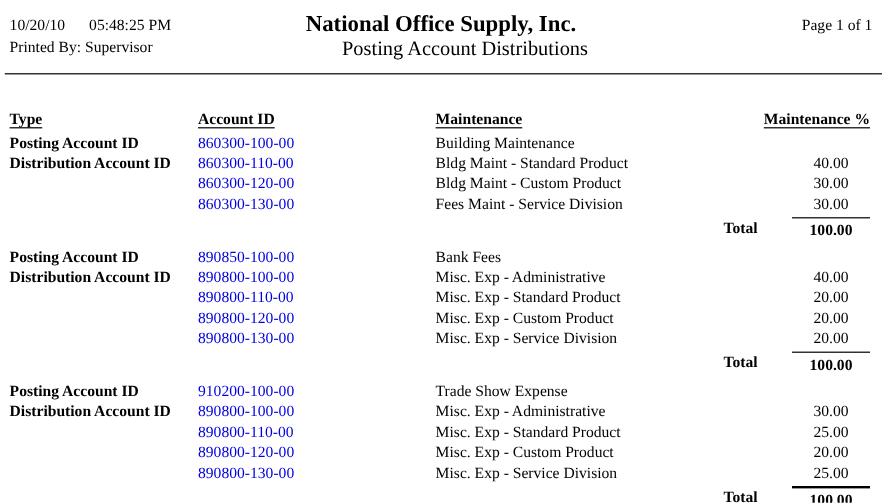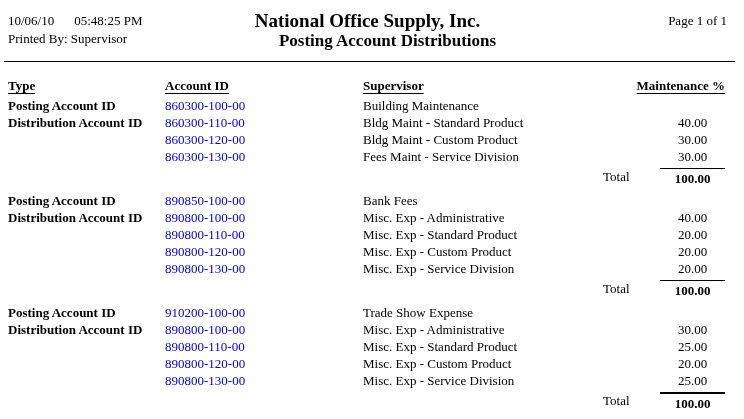--- a/index.html
+++ b/index.html
@@ -22,75 +22,75 @@
   .hdr {
     display: grid;
     grid-template-columns: 1fr auto 1fr;
     padding: 12px 17px 0 8px;
     align-items: start;
   }
   .hdr-line1 { display: flex; gap: 20px; line-height: 17px; }
   .printed-by { line-height: 19px; }
   .hdr-center { text-align: center; }
   .company { font-weight: bold; font-size: 19px; line-height: 17px; }
-  .title { font-weight: bold; font-size: 17px; line-height: 23px; margin-left: 40px; }
+  .title { font-weight: normal; font-size: 17px; line-height: 23px; margin-left: 40px; }
   .hdr-right { text-align: right; line-height: 17px; }
 
   .rule {
     border-top: 1px solid #000;
     margin: 9px 9px 0 4px;
   }
 
   
   .row { display: flex; padding: 0 19px 0 8px; line-height: 17px; }
   .c1 { width: 157px; }
   .c2 { width: 198px; }
   .c3 { width: 240px; }
   .c4 { width: 57px; }
   .c5 { width: 65px; text-align: center; }
   .chead-right { width: 122px; text-align: right; }
 
   .head-row { margin-top: 15px; }
-  .col-head { font-weight: bold; text-decoration: underline; text-underline-offset: 3px; }
+  .col-head { font-weight: bold; text-decoration: underline; text-underline-offset: 3px; margin-top: 13px; }
 
   .body-rows { margin-top: 3px; }
   .block { margin-bottom: 5px; }
   .type-label { font-weight: bold; }
   .acct { color: var(--link-blue); cursor: pointer; }
   .total-row { margin-top: 3px; }
-  .total-label { font-weight: normal; }
+  .total-label { font-weight: bold; }
   .total-value { font-weight: bold; border-top: 1px solid #000; padding-top: 1px; }
   .grand .total-value { border-top: 2px solid #000; }
 </style>
 </head>
 <body>
 
 <div class="report">
 
   <div class="hdr">
     <div>
       <div class="hdr-line1">
-        <span>10/06/10</span>
+        <span>10/20/10</span>
         <span>05:48:25 PM</span>
       </div>
       <div class="printed-by">Printed By: Supervisor</div>
     </div>
     <div class="hdr-center">
       <div class="company">National Office Supply, Inc.</div>
       <div class="title">Posting Account Distributions</div>
     </div>
     <div class="hdr-right">Page 1 of 1</div>
   </div>
 
   <div class="rule"></div>
 
   <div class="row head-row">
     <div class="c1 col-head">Type</div>
     <div class="c2 col-head">Account ID</div>
-    <div class="c3 col-head">Supervisor</div>
+    <div class="c3 col-head">Maintenance</div>
     <div class="chead-right col-head">Maintenance %</div>
   </div>
 
   <div class="body-rows">
 
     <div class="block">
       <div class="row">
         <div class="c1 type-label">Posting Account ID</div>
         <div class="c2 acct">860300-100-00</div>
         <div class="c3">Building Maintenance</div>

